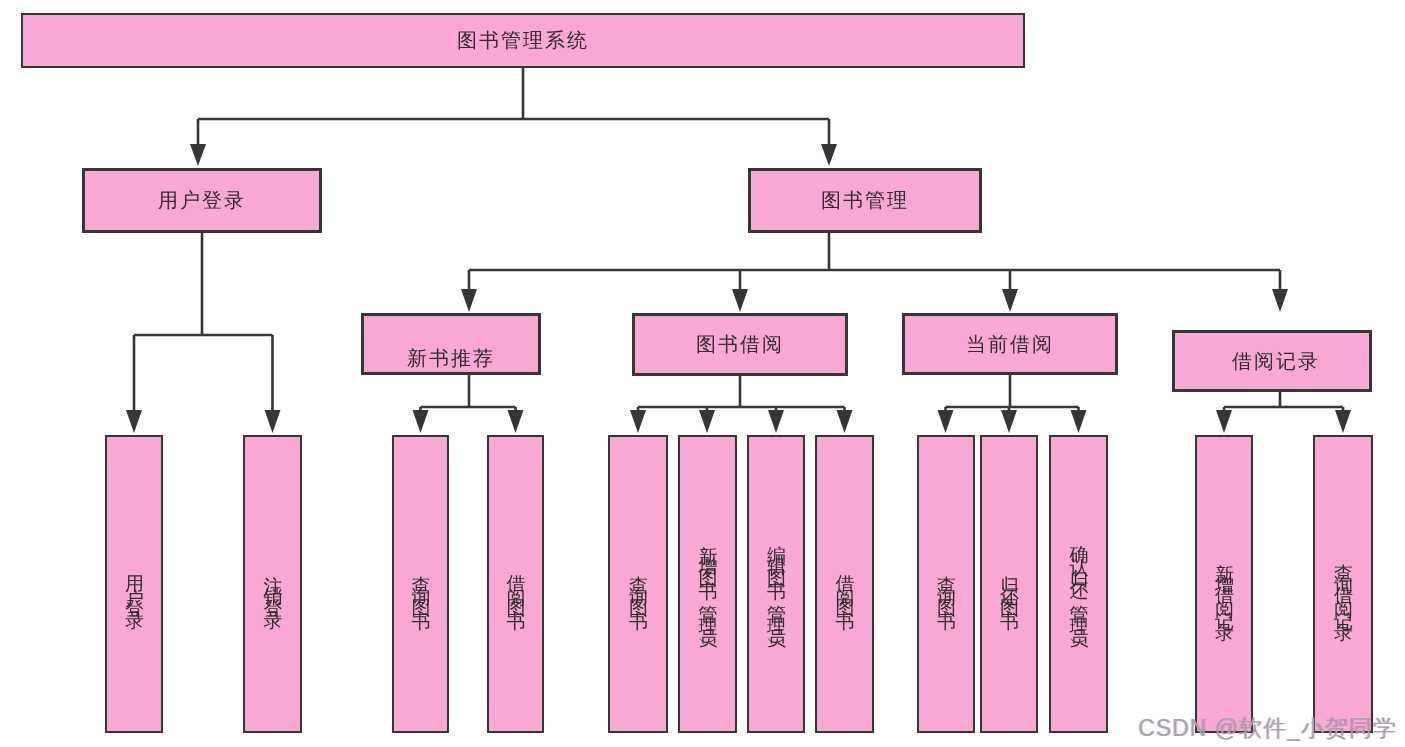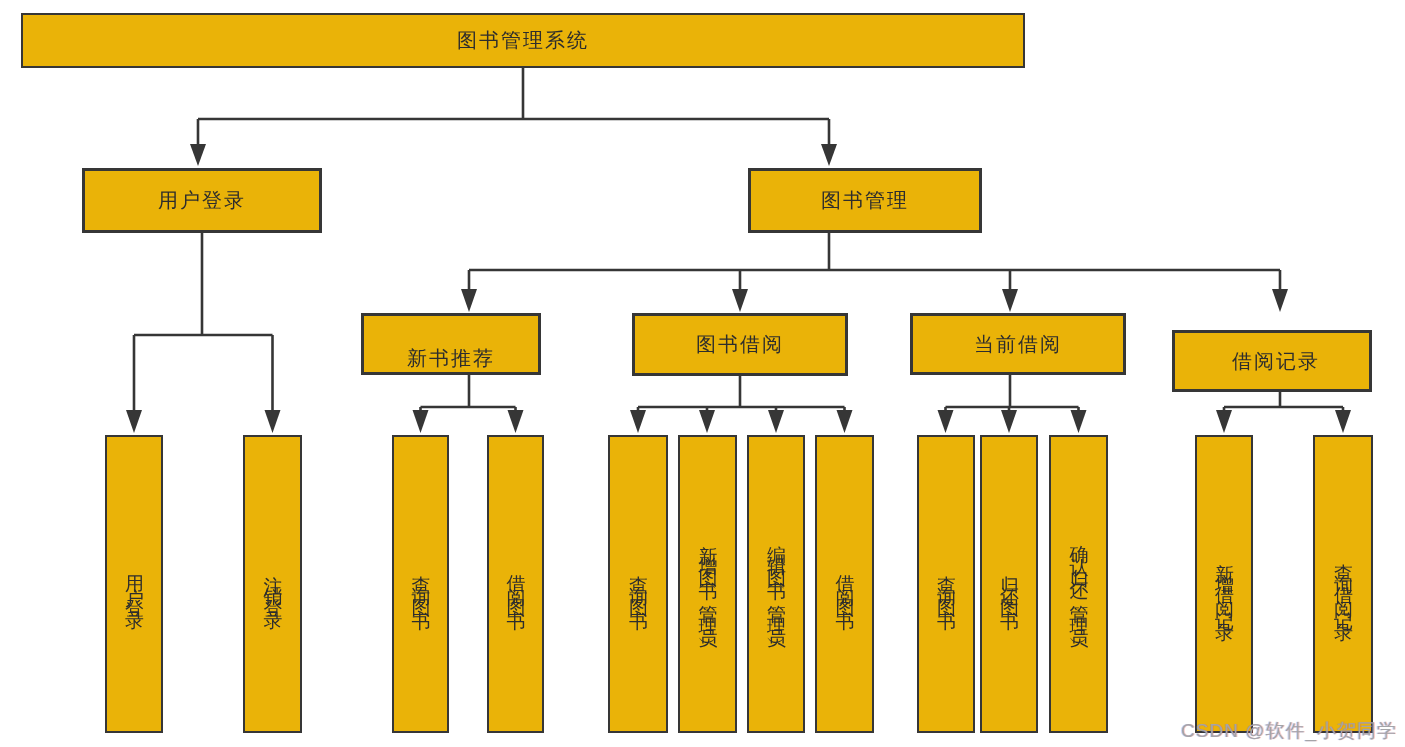--- a/index.html
+++ b/index.html
@@ -2,32 +2,32 @@
 <html><head>
 <meta charset="utf-8">
 <style>
   html,body{margin:0;padding:0;background:#ffffff;}
   .canvas{
     position:relative;width:1405px;height:747px;background:#ffffff;
     font-family:"Liberation Sans",sans-serif;overflow:hidden;color:#2d2d2d;
   }
   .connector-layer{position:absolute;left:0;top:0;width:1405px;height:747px;}
   .box{
-    position:absolute;background:#eab308;border:3px solid #363636;
+    position:absolute;background:#f9a8d4;border:3px solid #363636;
     box-sizing:border-box;display:flex;align-items:center;justify-content:center;
   }
   .hlabel{font-size:20px;letter-spacing:2px;white-space:nowrap;}
   .root-box{border-width:2.5px;}
   .leaf{border-width:2.5px;}
   .vlabel{
     writing-mode:vertical-rl;text-orientation:mixed;
     font-size:19px;line-height:1.1;letter-spacing:12px;white-space:nowrap;
   }
   .watermark{
-    position:absolute;right:8px;bottom:3px;font-size:19px;letter-spacing:1px;
+    position:absolute;right:8px;bottom:3px;font-size:23px;letter-spacing:1px;
     color:#a4a4a8;white-space:nowrap;
     text-shadow:1px 0 0 rgba(230,90,90,.30), -1px 0 0 rgba(90,120,230,.30);
   }
 </style>
 </head>
 <body>
 
 <div class="canvas">
 
   <svg class="connector-layer" width="1405" height="747" viewBox="0 0 1405 747" stroke="#363636" stroke-width="2.6" fill="none">
@@ -90,21 +90,21 @@
   <div class="box" style="left:748px;top:168px;width:234px;height:65px;">
     <span class="hlabel">图书管理</span>
   </div>
 
   <div class="box" style="left:361px;top:313px;width:180px;height:62px;align-items:flex-end;">
     <span class="hlabel">新书推荐</span>
   </div>
   <div class="box" style="left:632px;top:313px;width:216px;height:63px;">
     <span class="hlabel">图书借阅</span>
   </div>
-  <div class="box" style="left:902px;top:313px;width:216px;height:62px;margin-left:8px;">
+  <div class="box" style="left:902px;top:313px;width:216px;height:62px;">
     <span class="hlabel">当前借阅</span>
   </div>
   <div class="box" style="left:1172px;top:330px;width:200px;height:62px;padding-left:8px;">
     <span class="hlabel">借阅记录</span>
   </div>
 
   <div class="box leaf" style="left:105px;top:435px;width:58px;height:298px;">
     <span class="vlabel">用户登录</span>
   </div>
   <div class="box leaf" style="left:243px;top:435px;width:59px;height:298px;">

